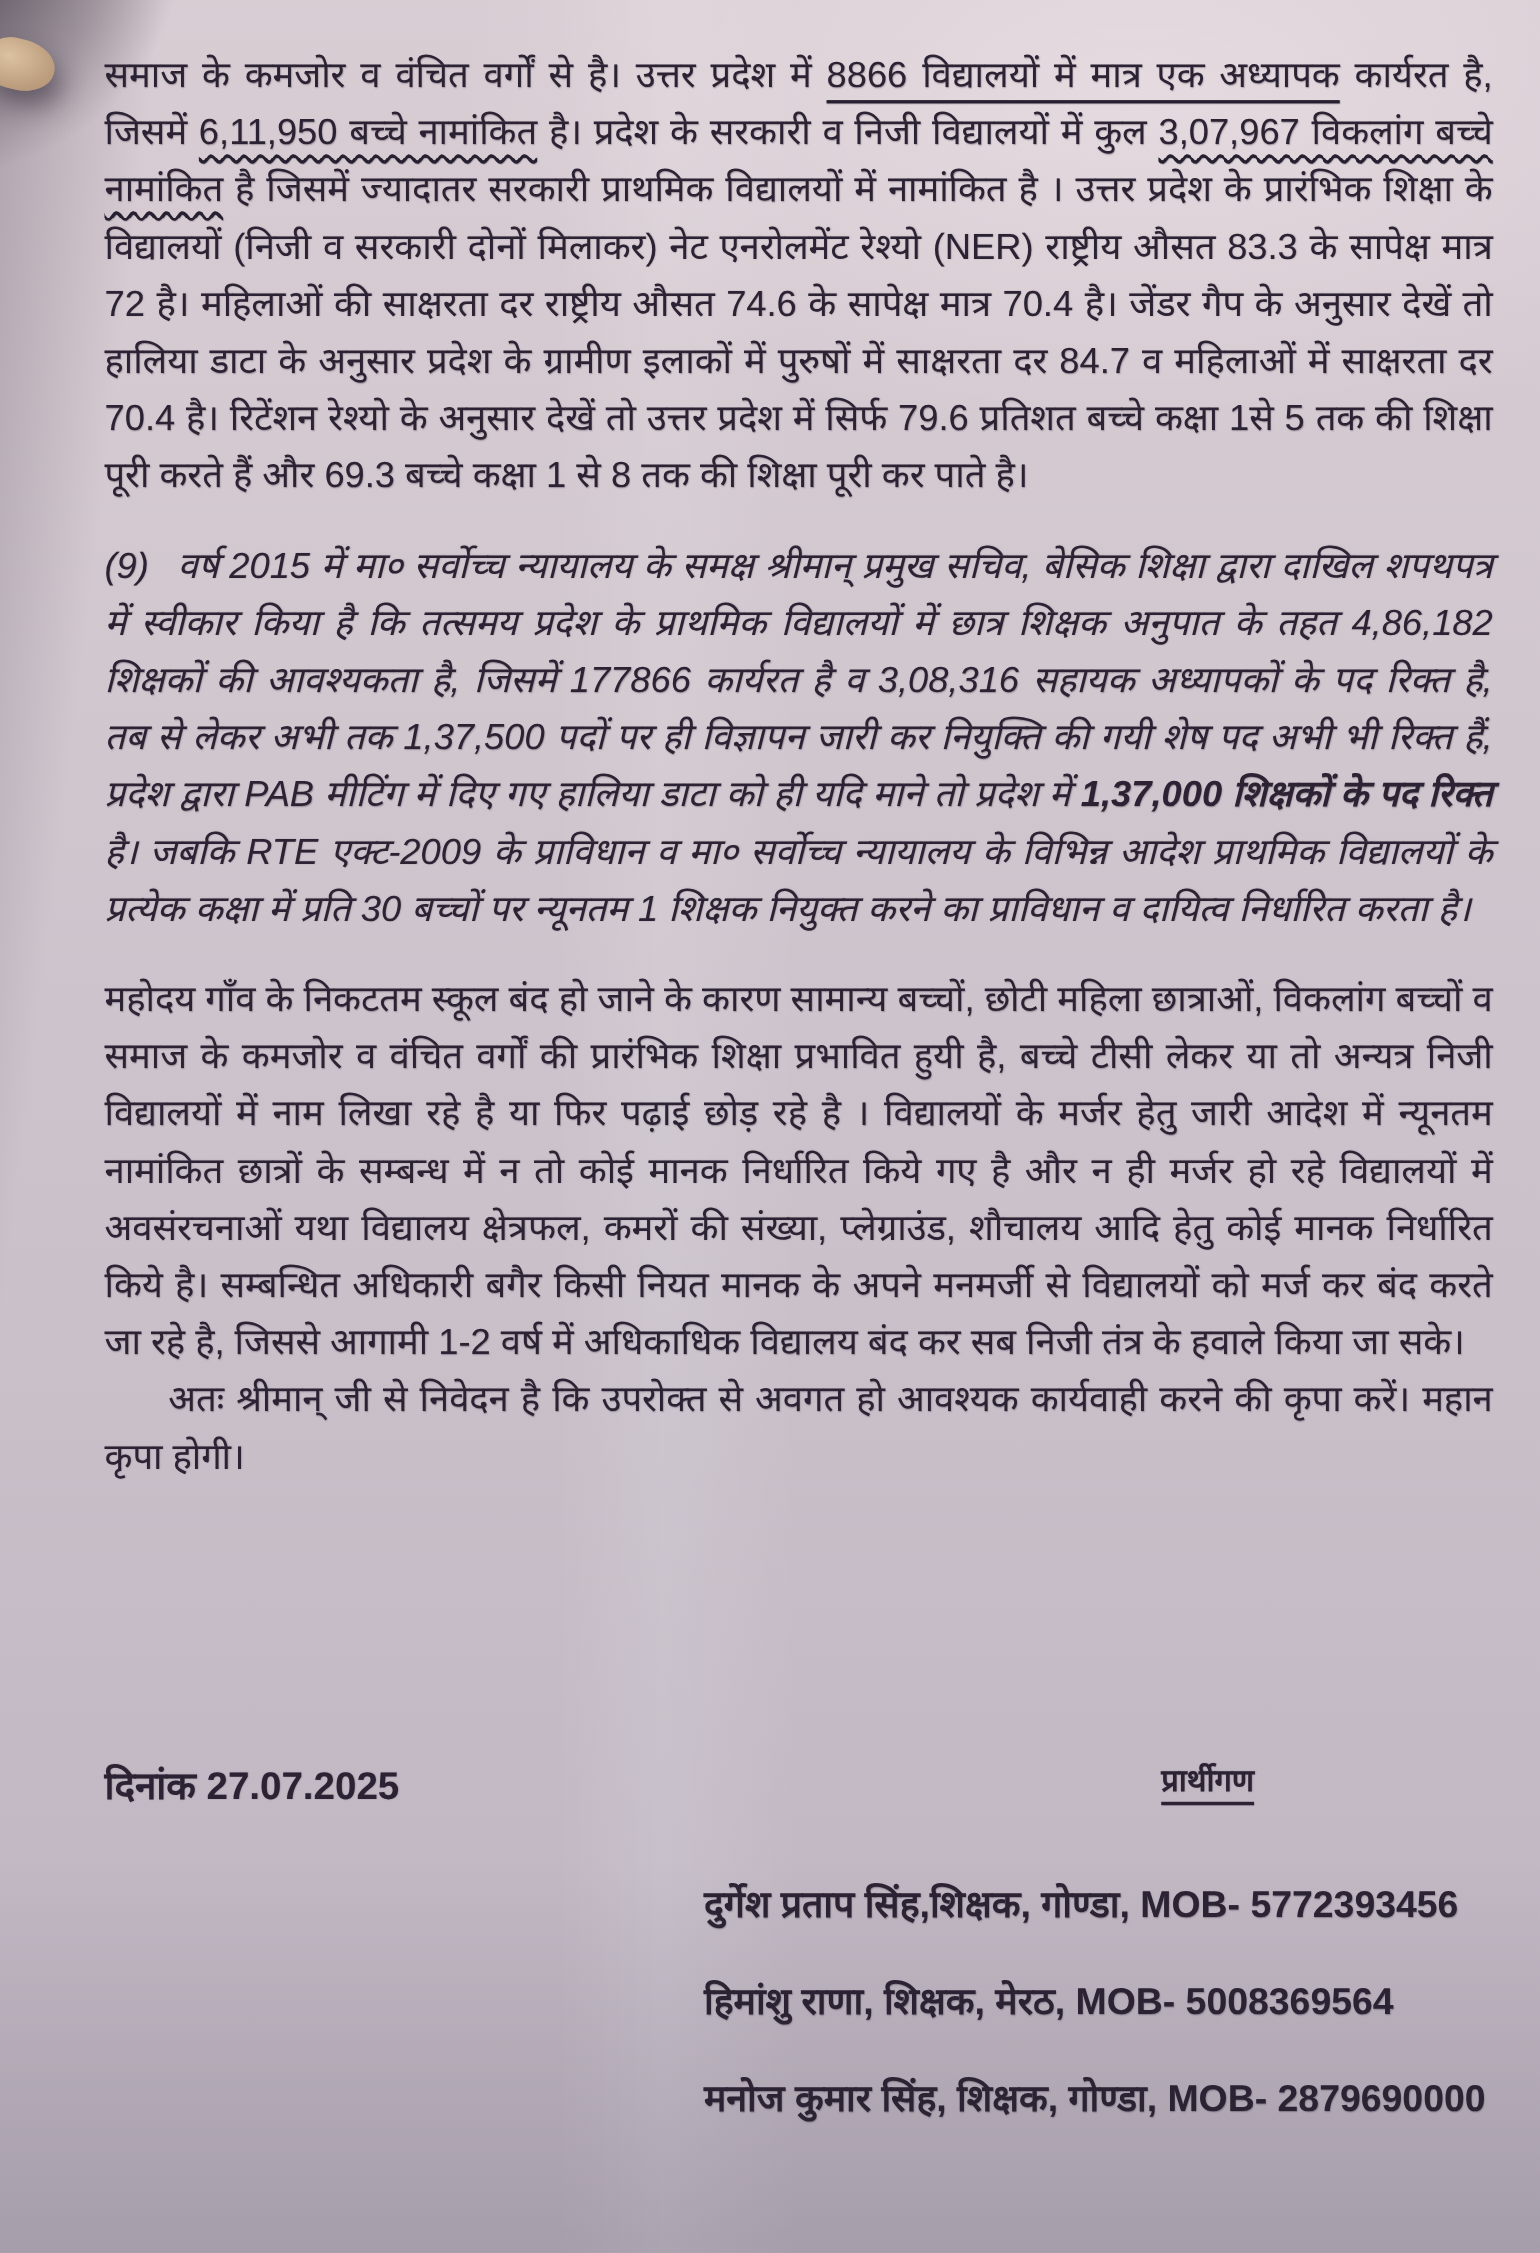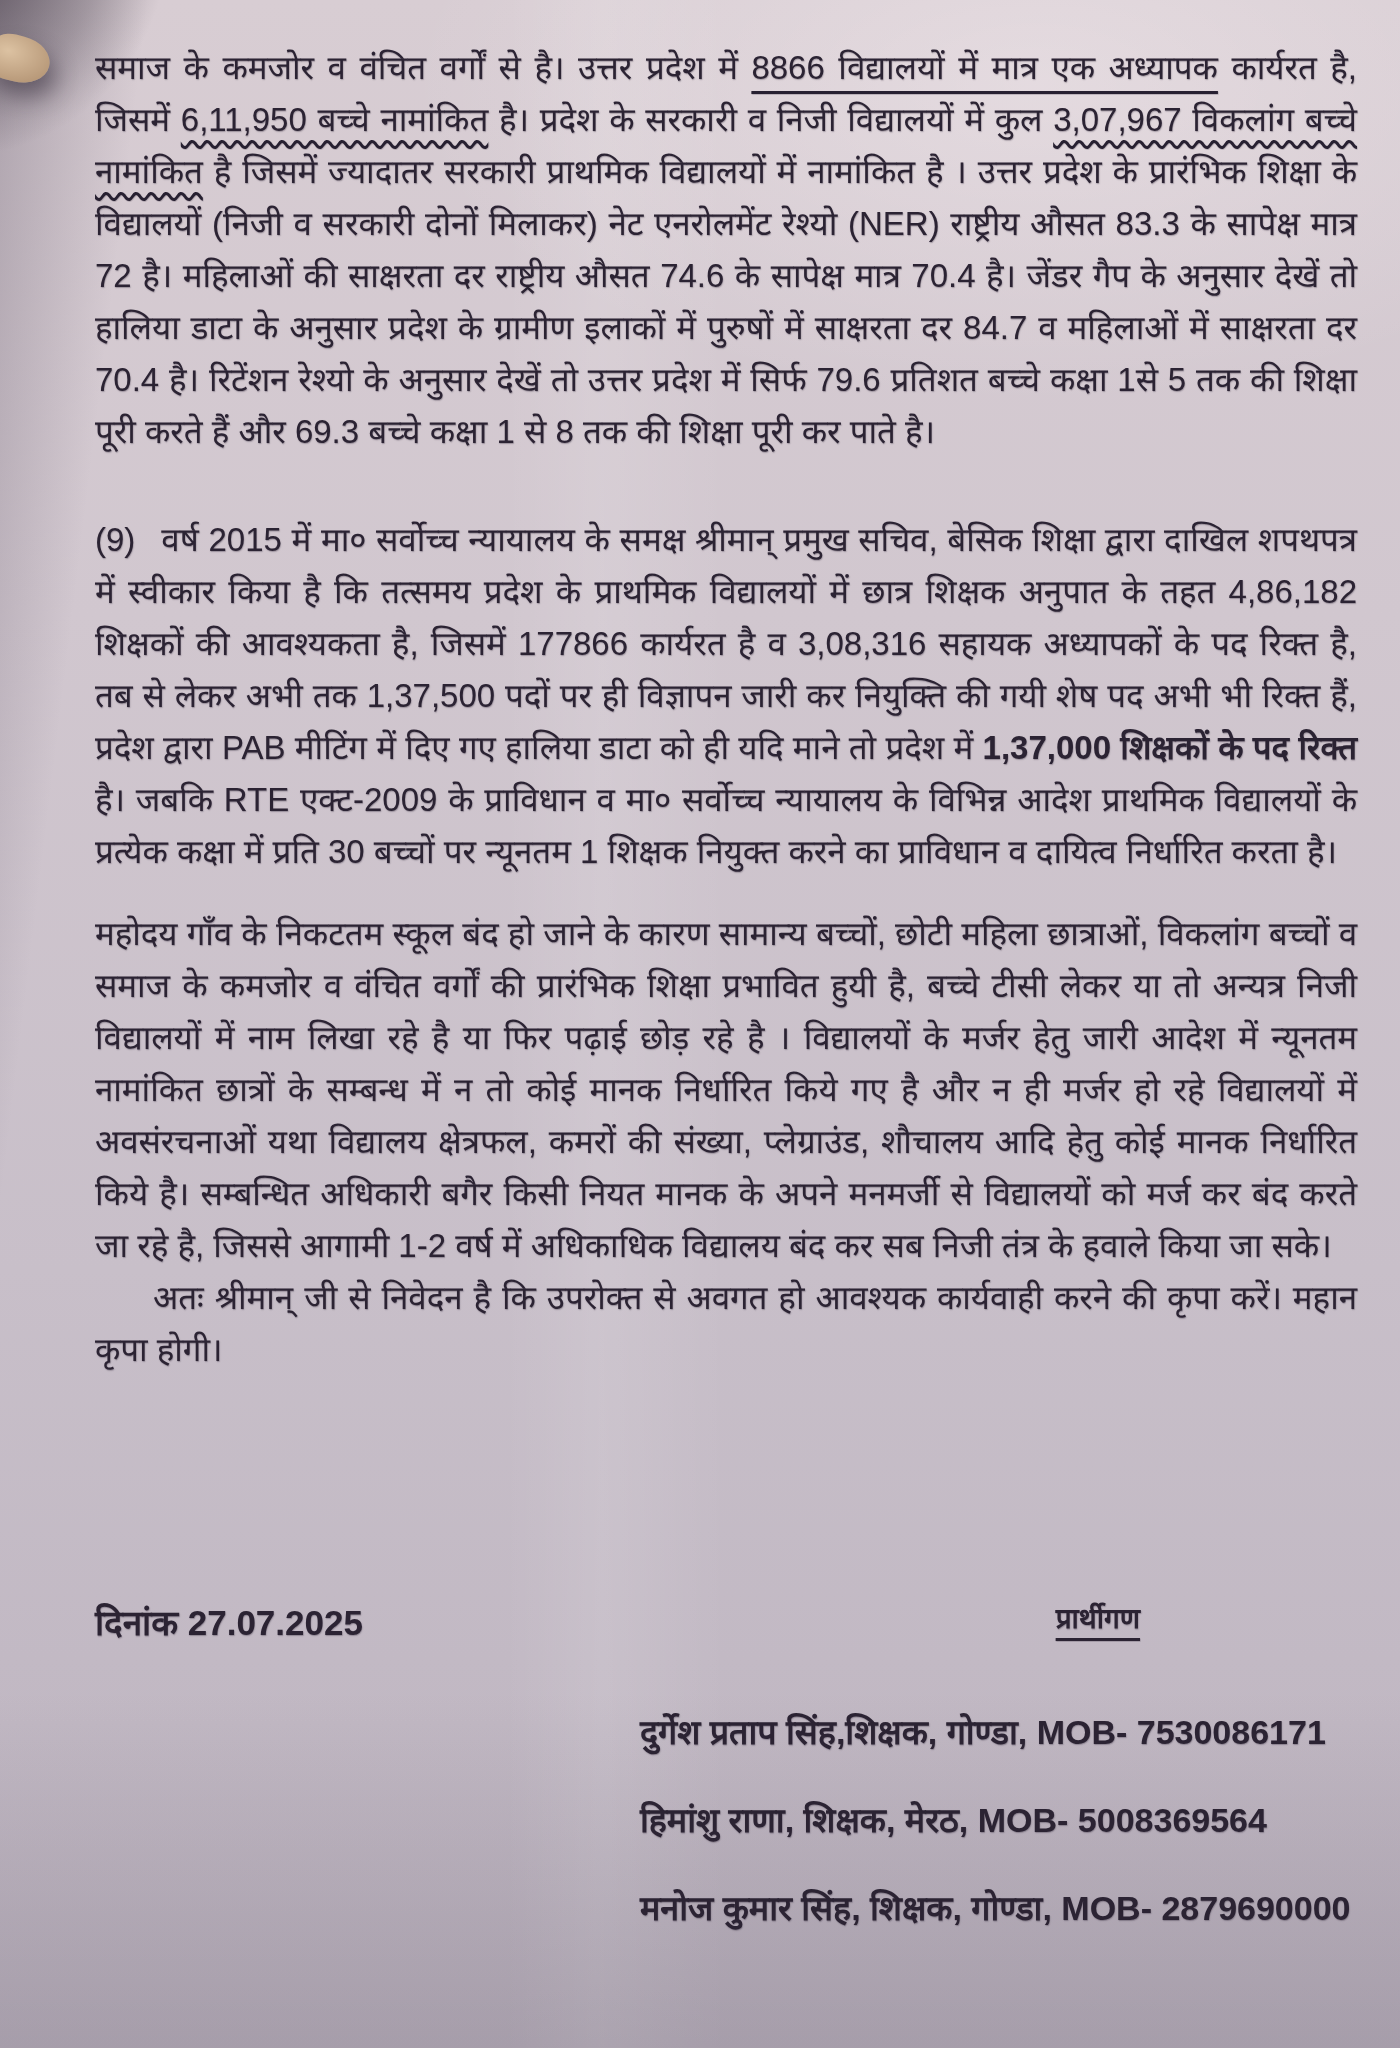--- a/index.html
+++ b/index.html
@@ -53,21 +53,21 @@
     top: 42px;
     width: 1262px;
     font-size: 33px;
     line-height: 52px;
     font-weight: 500;
     text-align: justify;
     text-shadow: 0.5px 0.6px 1.2px rgba(43,34,52,0.35);
   }
 
   .content p { margin: 0; }
-  p.para-9       { margin-top: 56px; }
+  p.para-9       { margin-top: 30px; font-style: italic; }
   p.para-mahoday { margin-top: 30px; }
   p.para-request { text-indent: 58px; }
 
   .pnum { margin-right: 26px; }
 
   .pen-straight {
     text-decoration: underline;
     text-decoration-thickness: 3px;
     text-underline-offset: 12px;
     text-decoration-color: #272031;
@@ -137,18 +137,18 @@
     <p class="para-request">अतः श्रीमान् जी से निवेदन है कि उपरोक्त से अवगत हो आवश्यक कार्यवाही करने की कृपा करें। महान कृपा होगी।</p>
 
   </div>
 
   <div class="footer-row">
     <div class="date">दिनांक 27.07.2025</div>
     <div class="petitioners">प्रार्थीगण</div>
   </div>
 
   <div class="signatures">
-    <div class="signature-line">दुर्गेश प्रताप सिंह,शिक्षक, गोण्डा, MOB- 7530086171</div>
+    <div class="signature-line">दुर्गेश प्रताप सिंह,शिक्षक, गोण्डा, MOB- 5772393456</div>
     <div class="signature-line">हिमांशु राणा, शिक्षक, मेरठ, MOB- 5008369564</div>
     <div class="signature-line">मनोज कुमार सिंह, शिक्षक, गोण्डा, MOB- 2879690000</div>
   </div>
 
 </div>
 
 </body></html>

